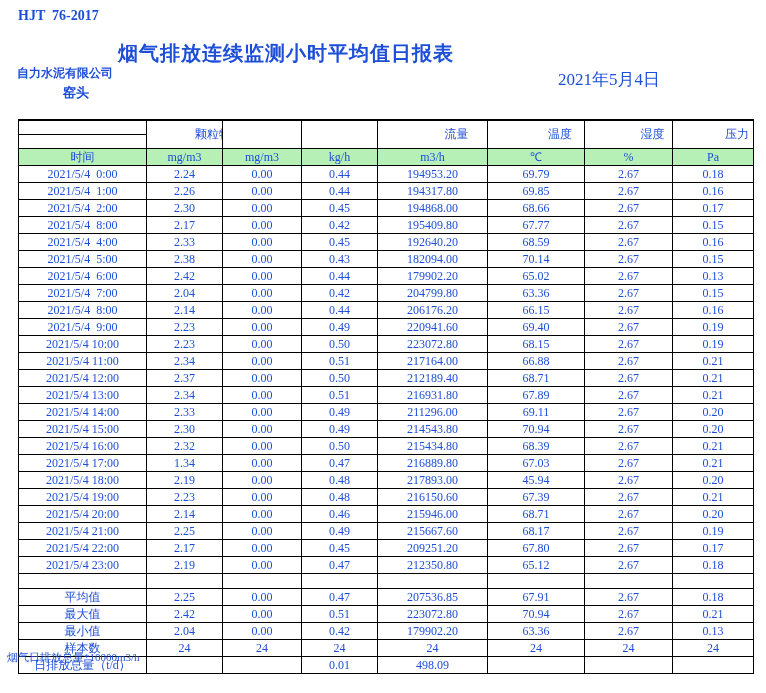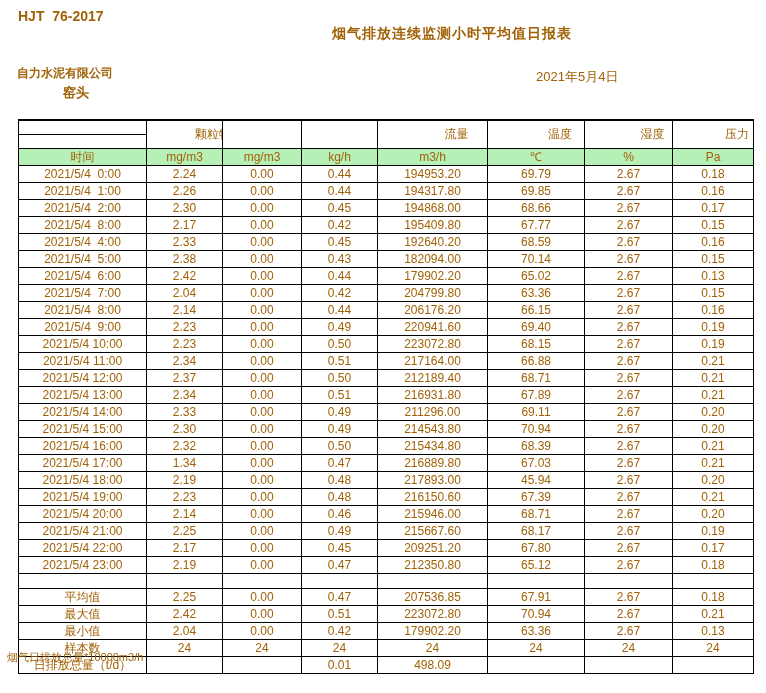--- a/index.html
+++ b/index.html
@@ -1,23 +1,23 @@
 <!DOCTYPE html>
 <html><head>
 <meta charset="utf-8">
 <style>
   html,body{margin:0;padding:0;background:#fff;}
   .page{position:relative;width:766px;height:693px;background:#ffffff;
-        font-family:Liberation Sans, sans-serif;color:#a16207;overflow:hidden;}
+        font-family:Liberation Serif, serif;color:#1d4ed8;overflow:hidden;}
   .std{position:absolute;left:18px;top:8px;font-weight:bold;font-size:14px;white-space:pre;}
-  .title{position:absolute;left:0;top:25px;width:572px;text-align:right;
-         font-weight:bold;font-size:14px;letter-spacing:1px;}
+  .title{position:absolute;left:0;top:40px;width:572px;text-align:center;
+         font-weight:bold;font-size:20px;letter-spacing:1px;}
   .company{position:absolute;left:17px;top:65px;font-weight:bold;font-size:12px;}
   .station{position:absolute;left:31px;top:84px;font-weight:bold;font-size:13px;margin-left:32px;}
-  .date{position:absolute;left:536px;top:68px;font-size:13px;}
+  .date{position:absolute;left:558px;top:68px;font-size:17px;}
   table.report{position:absolute;left:18px;top:119px;width:735px;
                border-collapse:collapse;table-layout:fixed;border-top:2px solid #000;}
   table.report td{border:1px solid #000;font-size:12px;text-align:center;
                   padding:0;height:16px;line-height:15px;overflow:hidden;white-space:pre;}
   tr.h1 td{height:13px;padding-left:48px;}
   tr.spacer-row td{height:14px;}
   .foot-note{position:absolute;left:7px;top:650px;font-size:11px;white-space:pre;}
   .foot-line{position:absolute;left:7px;top:704px;font-size:13px;width:450px;}
   .foot-line .unit-label{position:absolute;left:208px;top:0;}
 </style>

